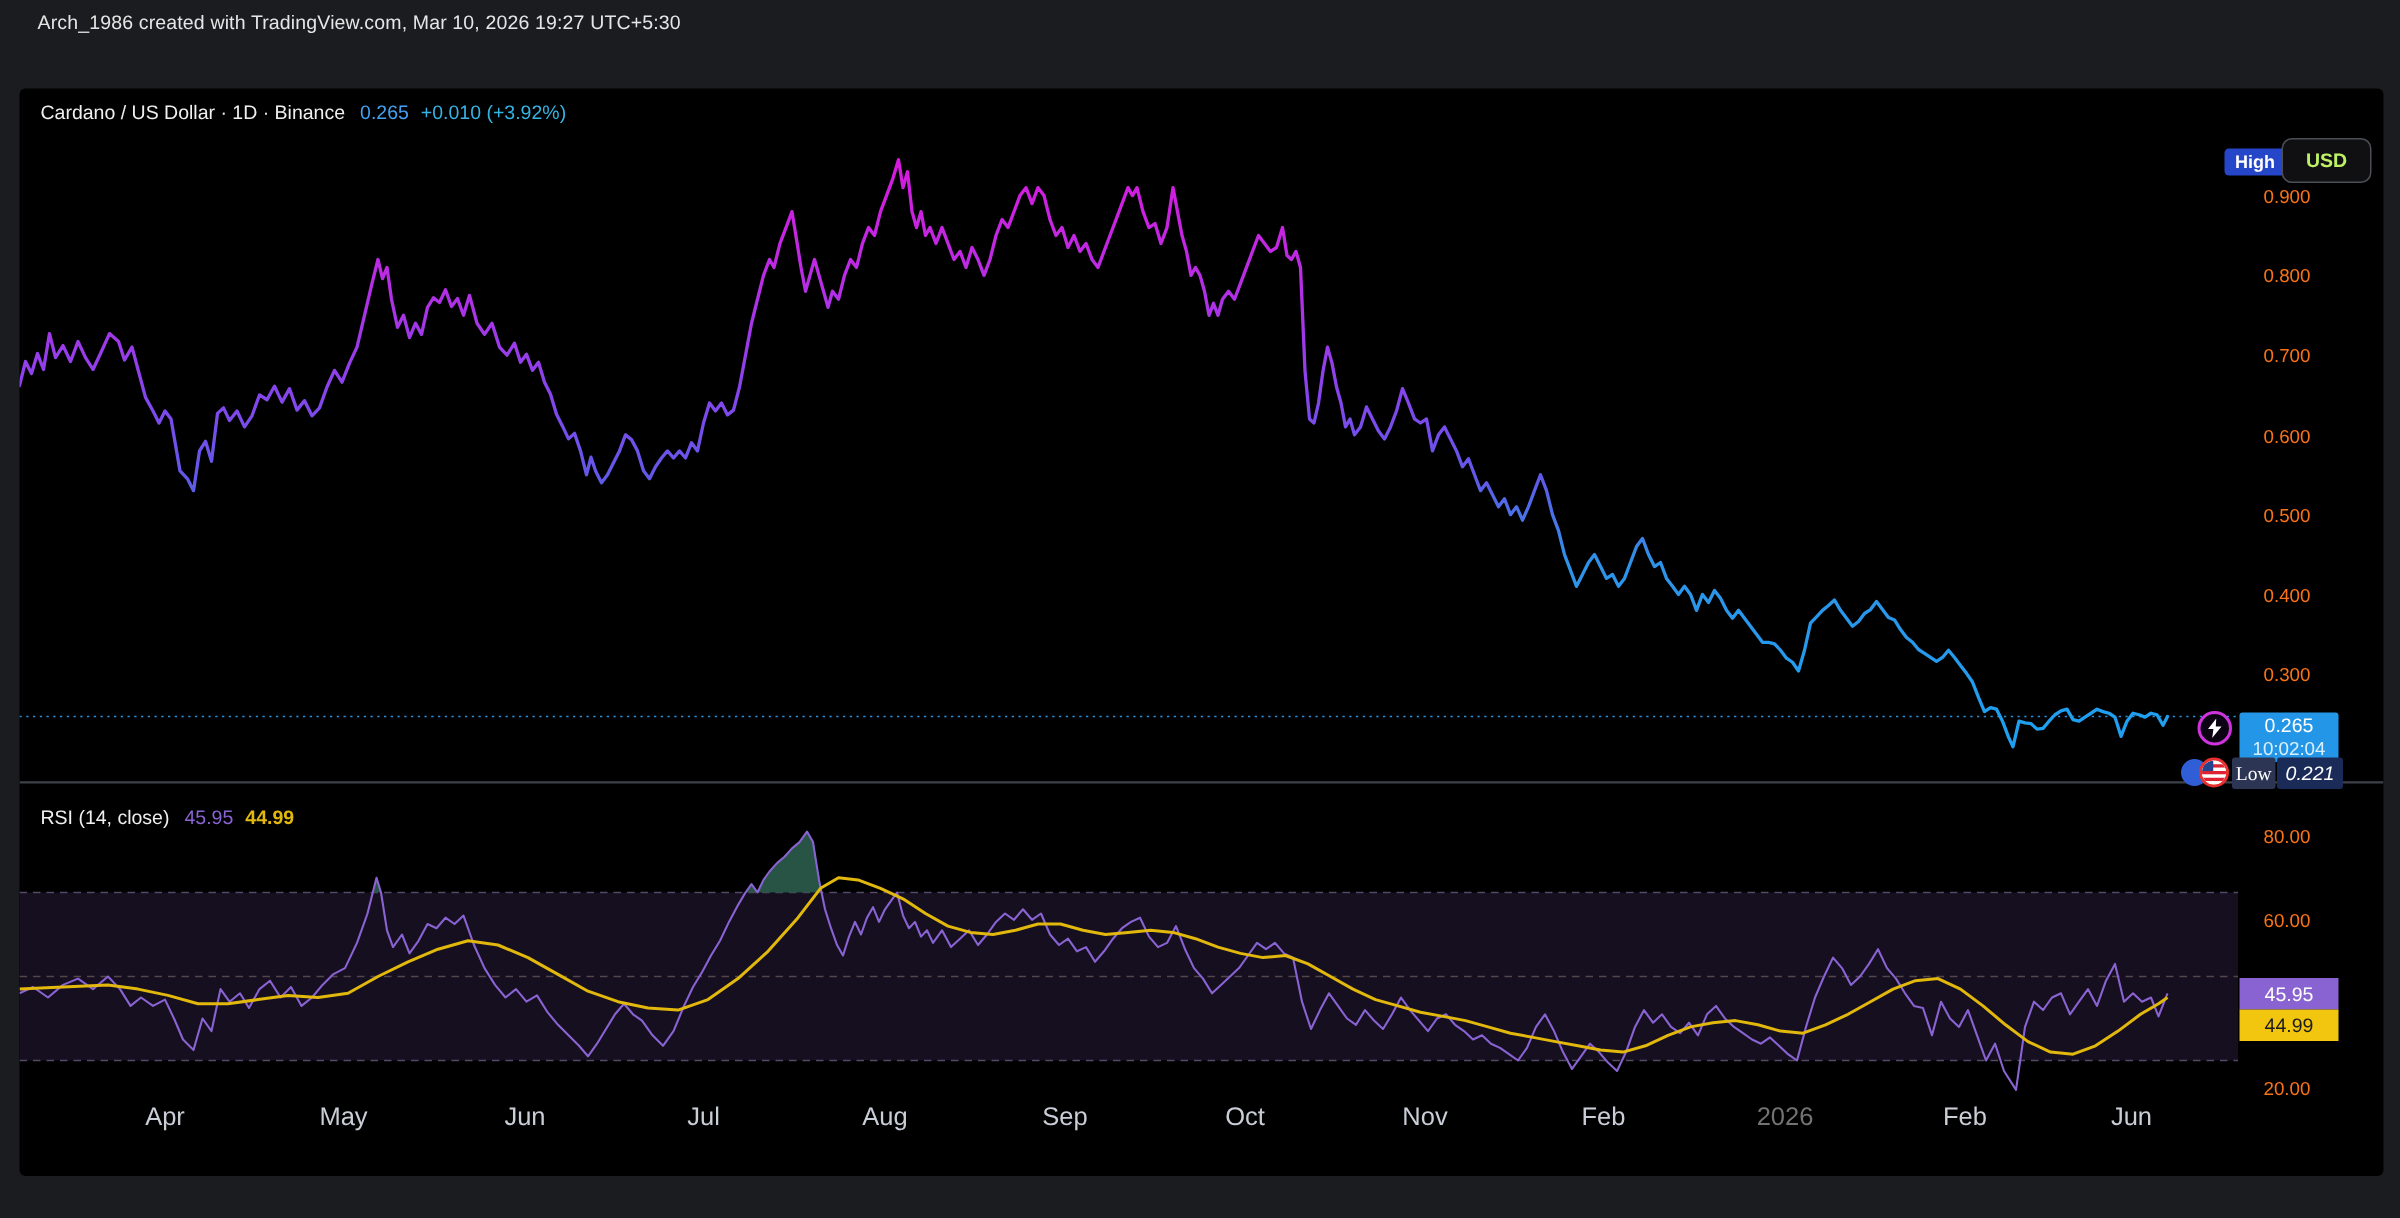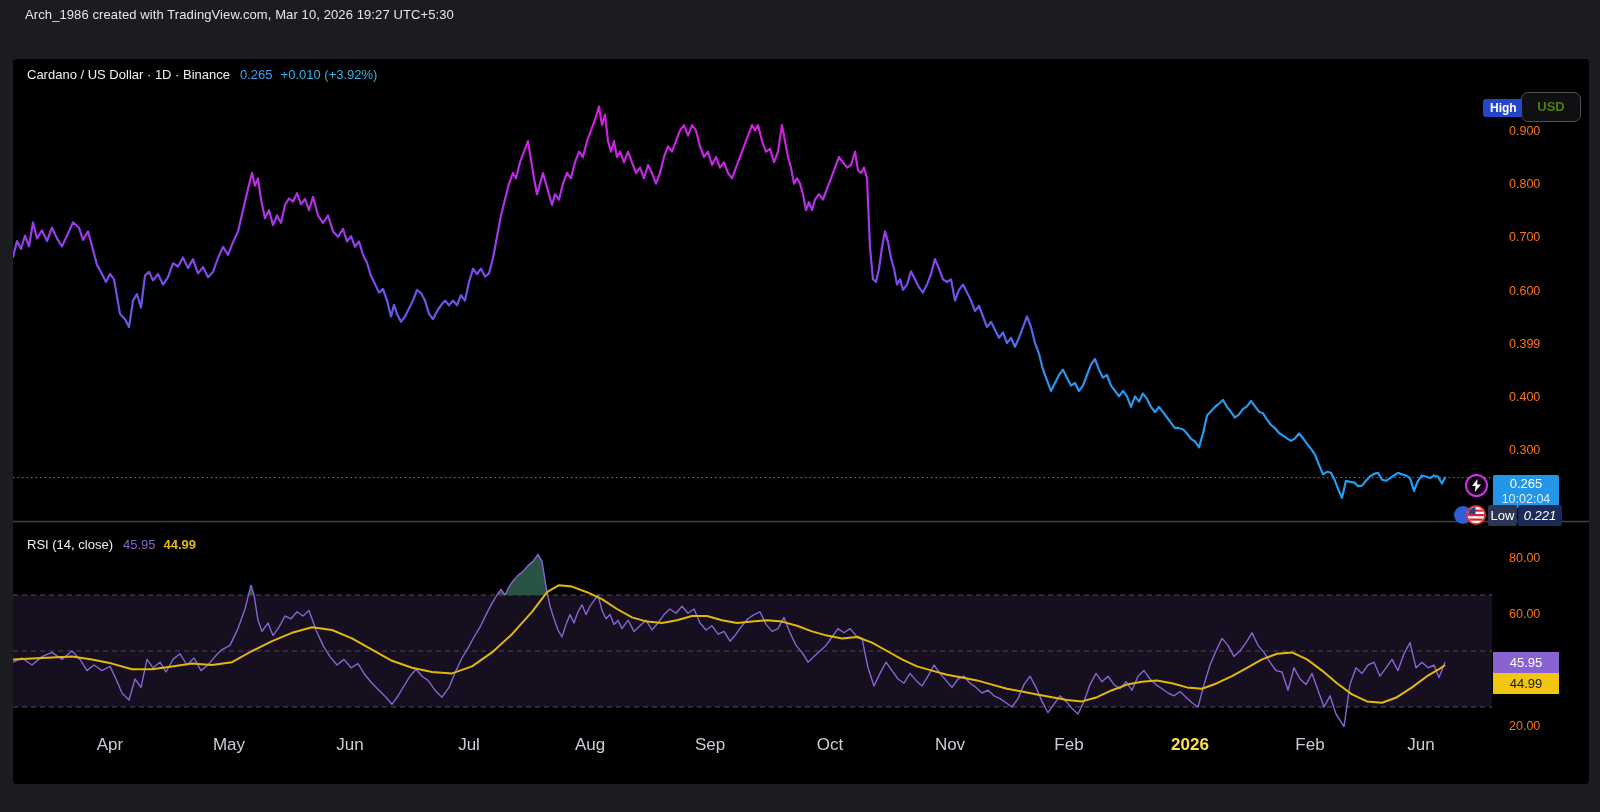--- a/index.html
+++ b/index.html
@@ -17,34 +17,34 @@
   #legend .price{color:var(--accent-blue,#42a0f2);margin-left:10px;}
   #legend .change{color:var(--accent-cyan,#35b3e2);margin-left:8px;}
   #rsi-legend{position:absolute;left:14px;top:478px;font-size:13px;white-space:nowrap;}
   #rsi-legend .title{color:#efefef;}
   #rsi-legend .v1{color:var(--rsi-purple,#8a63d2);margin-left:10px;}
   #rsi-legend .v2{color:var(--rsi-yellow,#e2b80d);margin-left:8px;font-weight:bold;}
   
   #high-badge{position:absolute;left:1470px;top:40px;background:var(--high-blue,#2646c9);color:#fff;
               font-size:12px;font-weight:bold;padding:2px 7px;border-radius:3px;}
   #usd-button{position:absolute;left:1508px;top:33px;width:58px;height:28px;line-height:28px;text-align:center;
-              background:#101012;border:1px solid #4c4f56;border-radius:7px;color:#4d7c0f;
+              background:#101012;border:1px solid #4c4f56;border-radius:7px;color:#bef264;
               font-size:13px;font-weight:bold;}
   
   .ylabel{position:absolute;left:1496px;font-size:12.5px;color:#f97316;}
   .xlabel{position:absolute;top:707px;transform:translateX(-50%);font-size:17px;color:#c9cdd6;}
-  .xlabel.bold{color:#fde047;font-weight:bold;}
+  .xlabel.bold{color:#737373;font-weight:normal;}
   
   #price-badge{position:absolute;left:1491px;top:437px;width:66px;background:var(--last-blue,#2496e8);
                border-radius:2px;text-align:center;color:#fff;}
   #price-badge .p{font-size:13px;line-height:16px;padding-top:1px;}
   #price-badge .cd{font-size:12.5px;line-height:15px;color:#d9efff;padding-bottom:1px;}
   #low-row .badge{position:absolute;top:477px;height:21px;line-height:21px;text-align:center;
                   color:#fff;font-size:13px;border-radius:2px;}
-  #low-label{left:1486px;width:29px;background:#2c3654;}
+  #low-label{left:1486px;width:29px;background:#2c3654;font-family:Liberation Serif, serif;}
   #low-value{left:1516px;width:44px;background:#1b2b57;font-style:italic;}
   #rsi-badge-1{position:absolute;left:1491px;top:624px;width:66px;height:21px;line-height:21px;
                text-align:center;font-size:13px;color:#fff;background:var(--rsi-purple,#8a63d2);}
   #rsi-badge-2{position:absolute;left:1491px;top:645px;width:66px;height:21px;line-height:21px;
                text-align:center;font-size:13px;color:#1b1b1b;background:var(--badge-yellow,#f2c50f);}
   
   .marker{position:absolute;border-radius:50%;box-sizing:border-box;}
   #bolt-marker{left:1463px;top:446px;width:23px;height:23px;border:2px solid #cf33dd;background:#0c0312;
                display:flex;align-items:center;justify-content:center;}
   #cal-marker{left:1452px;top:478px;width:18px;height:18px;border:2px solid #2f5ed6;background:#2f5ed6;}
@@ -96,21 +96,21 @@
     </div>
 
     <div id="high-badge">High</div>
     <div id="usd-button">USD</div>
 
     <div id="y-axis">
         <span class="ylabel" style="top: 65px;">0.900</span>
         <span class="ylabel" style="top: 118.167px;">0.800</span>
         <span class="ylabel" style="top: 171.334px;">0.700</span>
         <span class="ylabel" style="top: 224.501px;">0.600</span>
-        <span class="ylabel" style="top: 277.668px;">0.399</span>
+        <span class="ylabel" style="top: 277.668px;">0.500</span>
         <span class="ylabel" style="top: 330.835px;">0.400</span>
         <span class="ylabel" style="top: 384.002px;">0.300</span>
       </div>
     <div id="rsi-axis">
         <span class="ylabel" style="top: 492px;">80.00</span>
         <span class="ylabel" style="top: 548px;">60.00</span>
         <span class="ylabel" style="top: 660px;">20.00</span>
       </div>
     <div id="x-axis">
         <span class="xlabel" style="left: 97px; top: 676px;">Apr</span>

